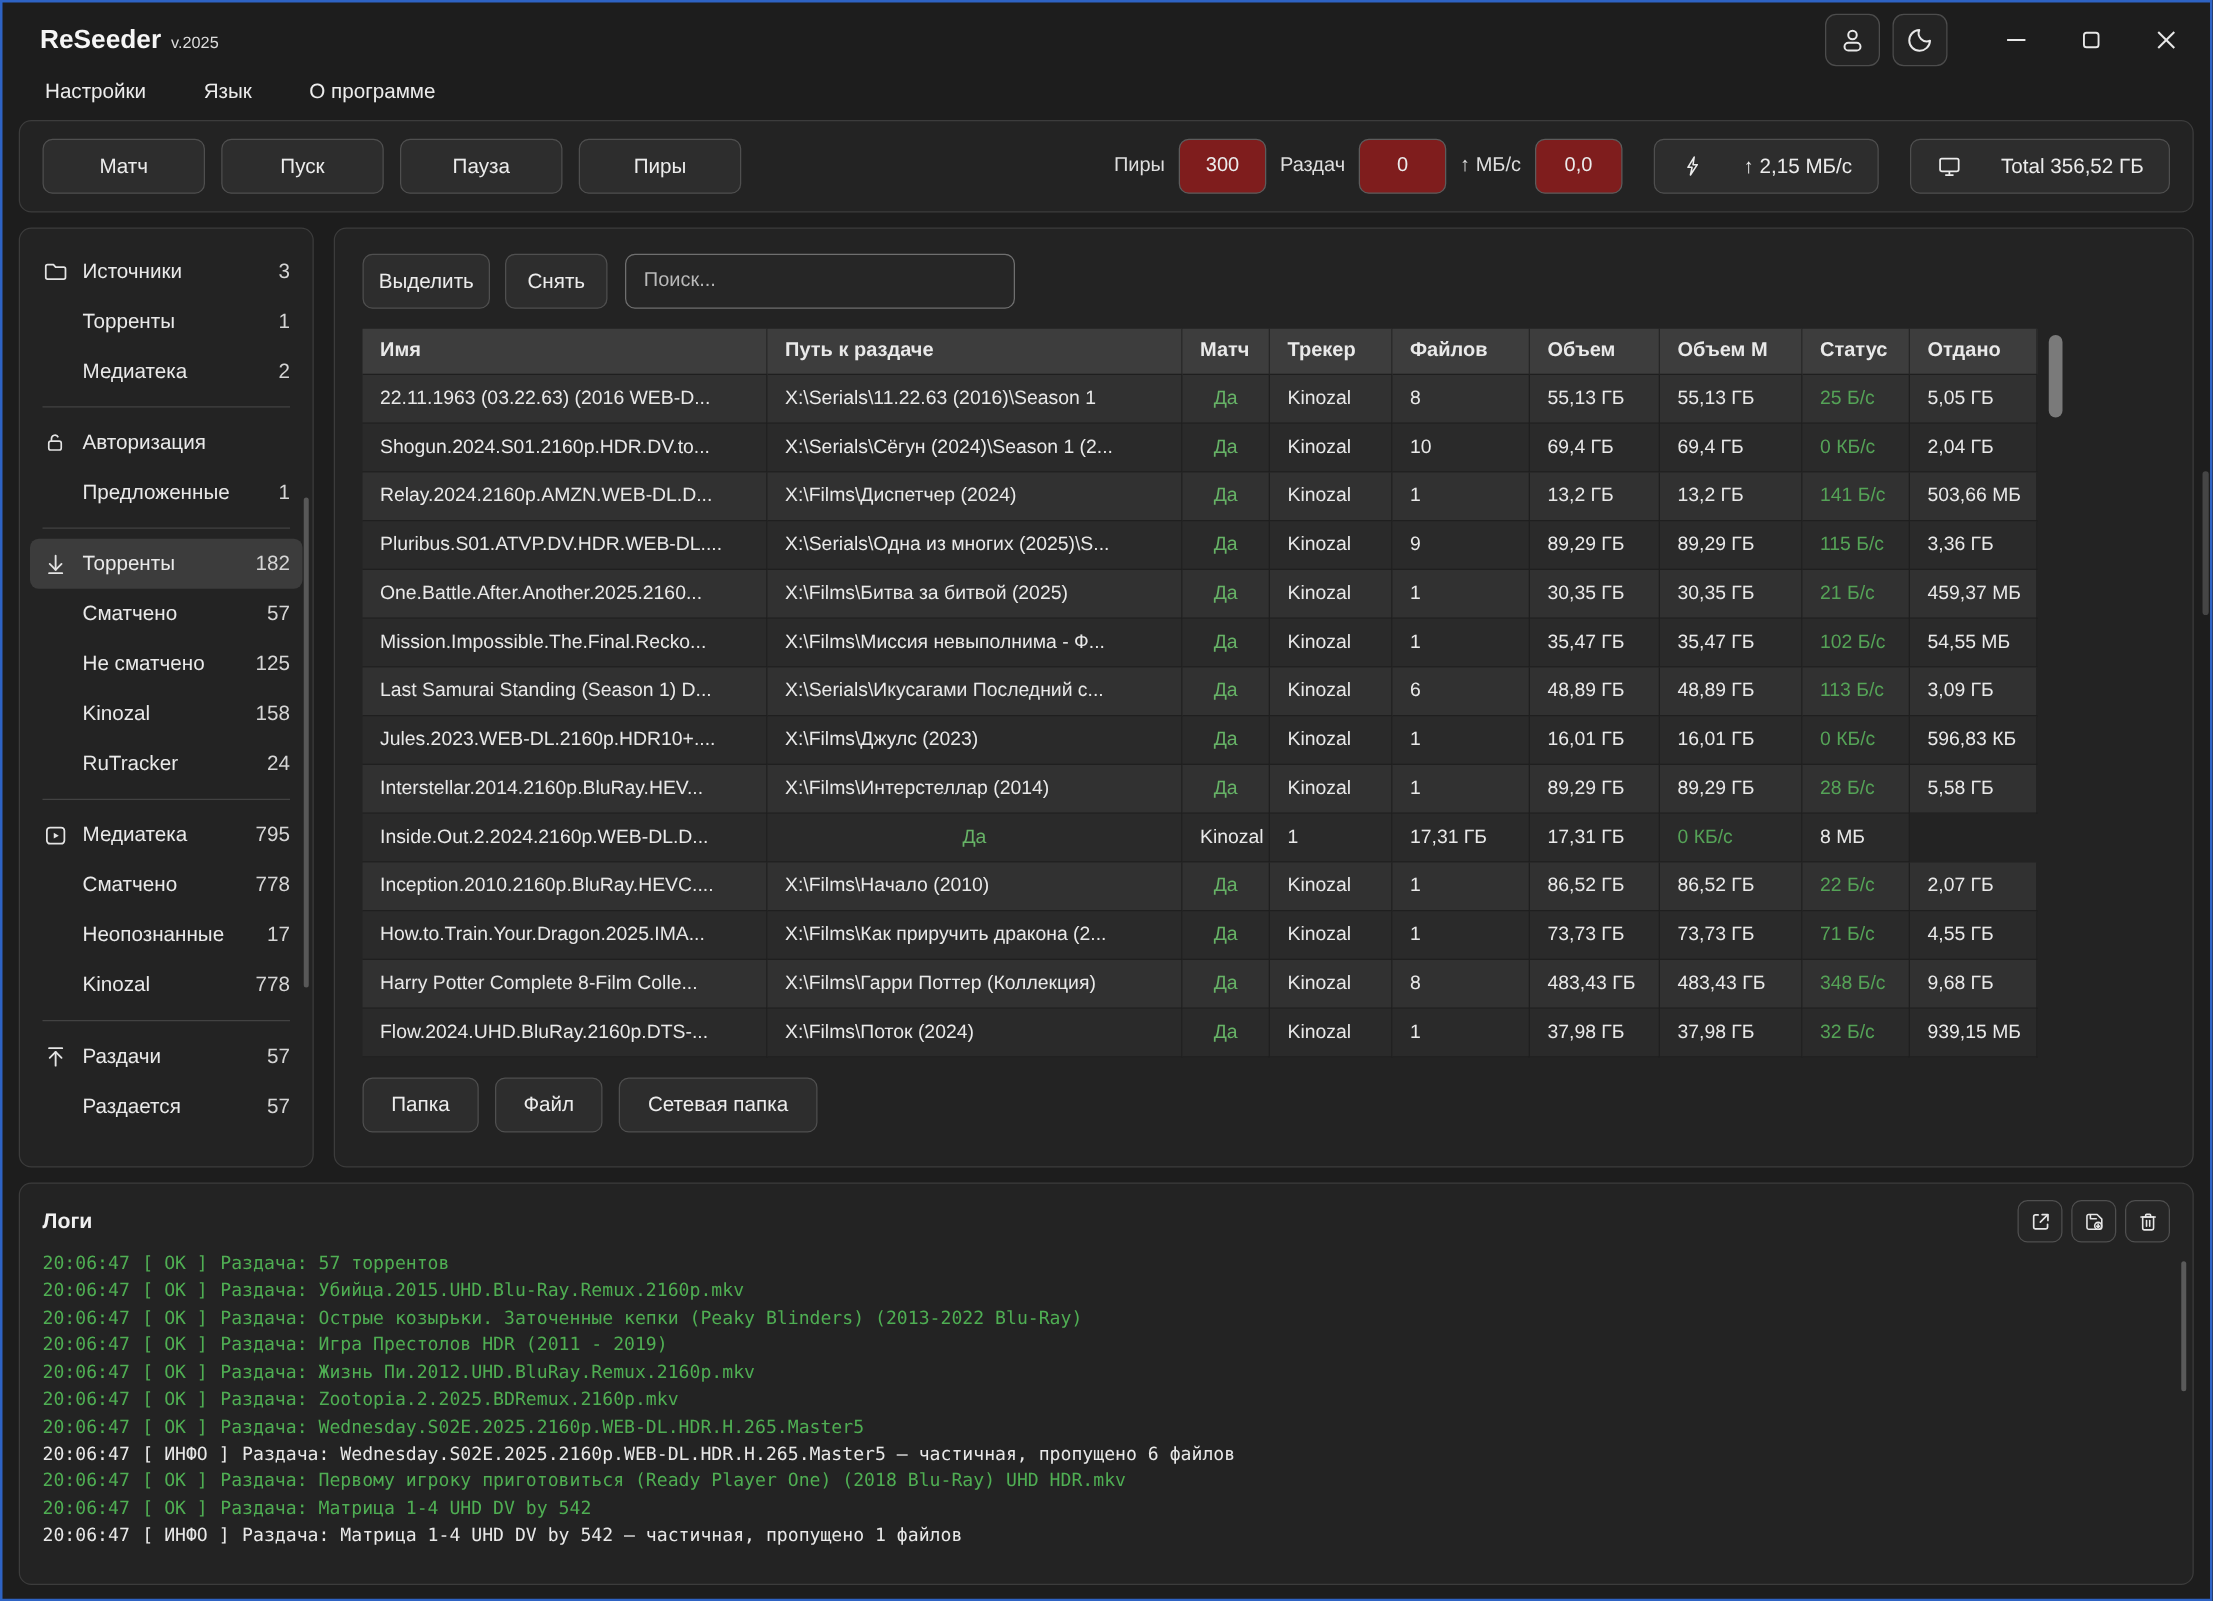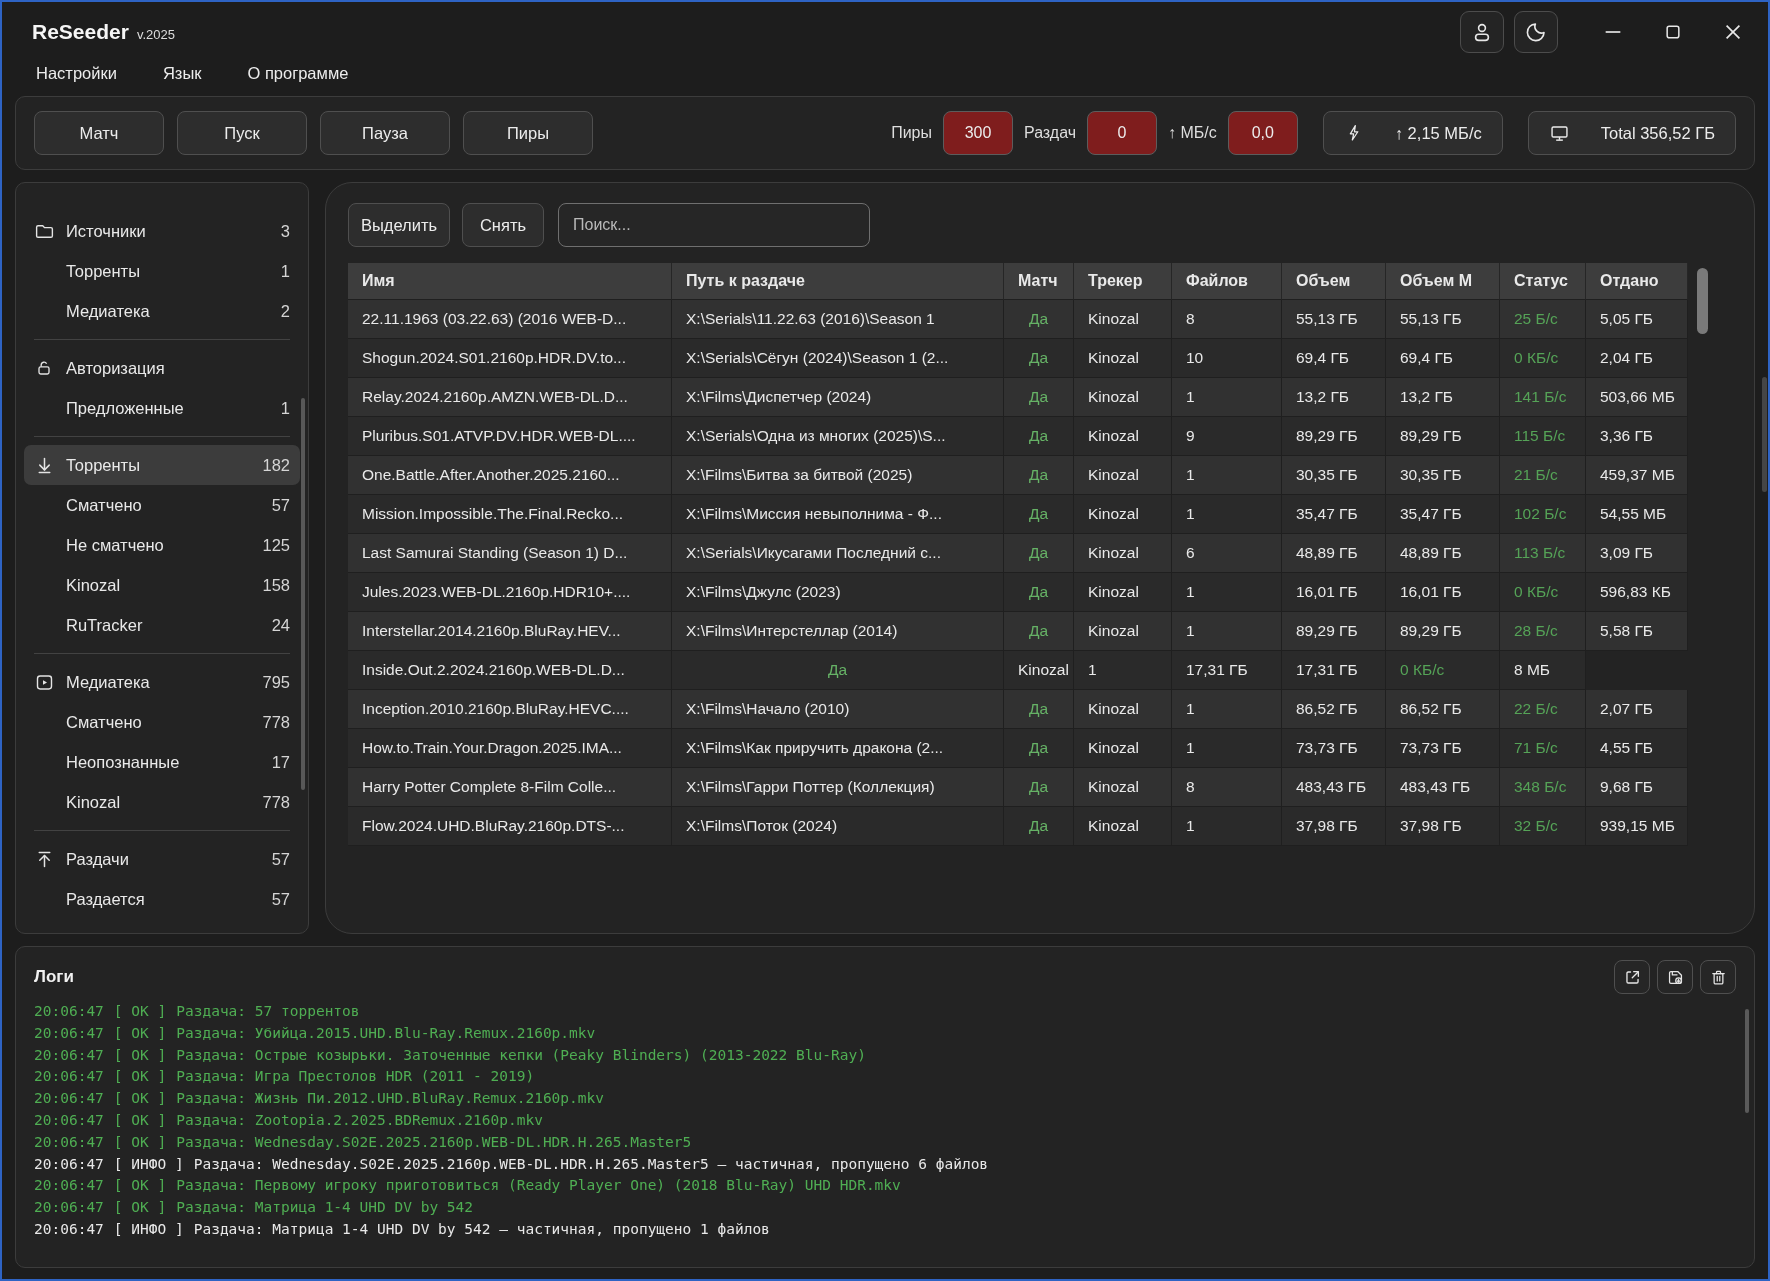--- a/index.html
+++ b/index.html
@@ -44,31 +44,31 @@
   .tb-input {
     width:70px; height:44px; background:#7f1d1d; border:1px solid #5c5c5c; border-radius:8px;
     color:#ececec; font-size:16px; text-align:center; font-family:inherit;
   }
   .tb-wide { padding:0 20px; height:44px;gap:31px; }
 
   
   .content { margin:12px 13px 0; display:flex; gap:16px; height:752px; }
 
   
-  .sidebar { width:294px; padding:28px 8px 10px; position:relative; flex:none;text-align:center; }
+  .sidebar { width:236px; padding:14px 8px 10px; position:relative; flex:none;text-align:center; }
   .side-item { display:flex; align-items:center; height:40px; padding:0 10px 0 10px; font-size:16.5px; border-radius:7px; }
   .side-item[data-type="header"] .icon-slot { width:32px; color:#e4e4e4; }
   .side-item[data-type="child"] { padding-left:42px; }
   .side-item[data-selected="true"] { background:#3c3c3c; }
   .side-count { margin-left:auto; color:#d5d5d5; }
   .side-div { border-top:1px solid #424242; margin:8px 10px; height:0; }
   .side-scroll { position:absolute; right:3px; top:215px; width:4px; height:392px; background:#585858; border-radius:2px; }
 
   
-  .main { flex:1; padding:20px 22px 8px; position:relative; display:flex; flex-direction:column;border-radius:27px; }
+  .main { flex:1; padding:20px 22px 8px; position:relative; display:flex; flex-direction:column; }
   .controls { display:flex; align-items:center; margin-bottom:16px; }
   .btn-select { width:102px; height:44px; }
   .btn-deselect { width:82px; height:44px; margin-left:12px; }
   .search {
     width:312px; height:44px; margin-left:14px; background:#262626; border:1.5px solid #6f6f6f;
     border-radius:8px; color:#ececec; padding:0 14px; font-size:16px; font-family:inherit;
   }
   .search::placeholder { color:#b9b9b9; }
 
   .table-zone { display:flex; }
@@ -523,20 +523,26 @@
               <div class="tcell c-status">32 Б/с</div>
               <div class="tcell">939,15 МБ</div>
             </div>
           </div>
       </div>
       <div class="vscroll">
           <div class="thumb"></div>
         </div>
     </div>
 
+    <div class="footer-actions">
+
+    <button class="btn fa-btn">Папка</button>
+        <button class="btn fa-btn">Файл</button>
+        <button class="btn fa-btn">Сетевая папка</button>
+      </div>
   </div>
 </div>
 
 <div class="logs panel">
   <div class="logs-head">
     <span class="logs-title">Логи</span>
     <div class="logs-tools">
       <div class="log-btn">
         <span>
           <svg width="19" height="19" viewBox="0 0 24 24" fill="none" stroke="currentColor" stroke-width="1.7" stroke-linecap="round" stroke-linejoin="round">

